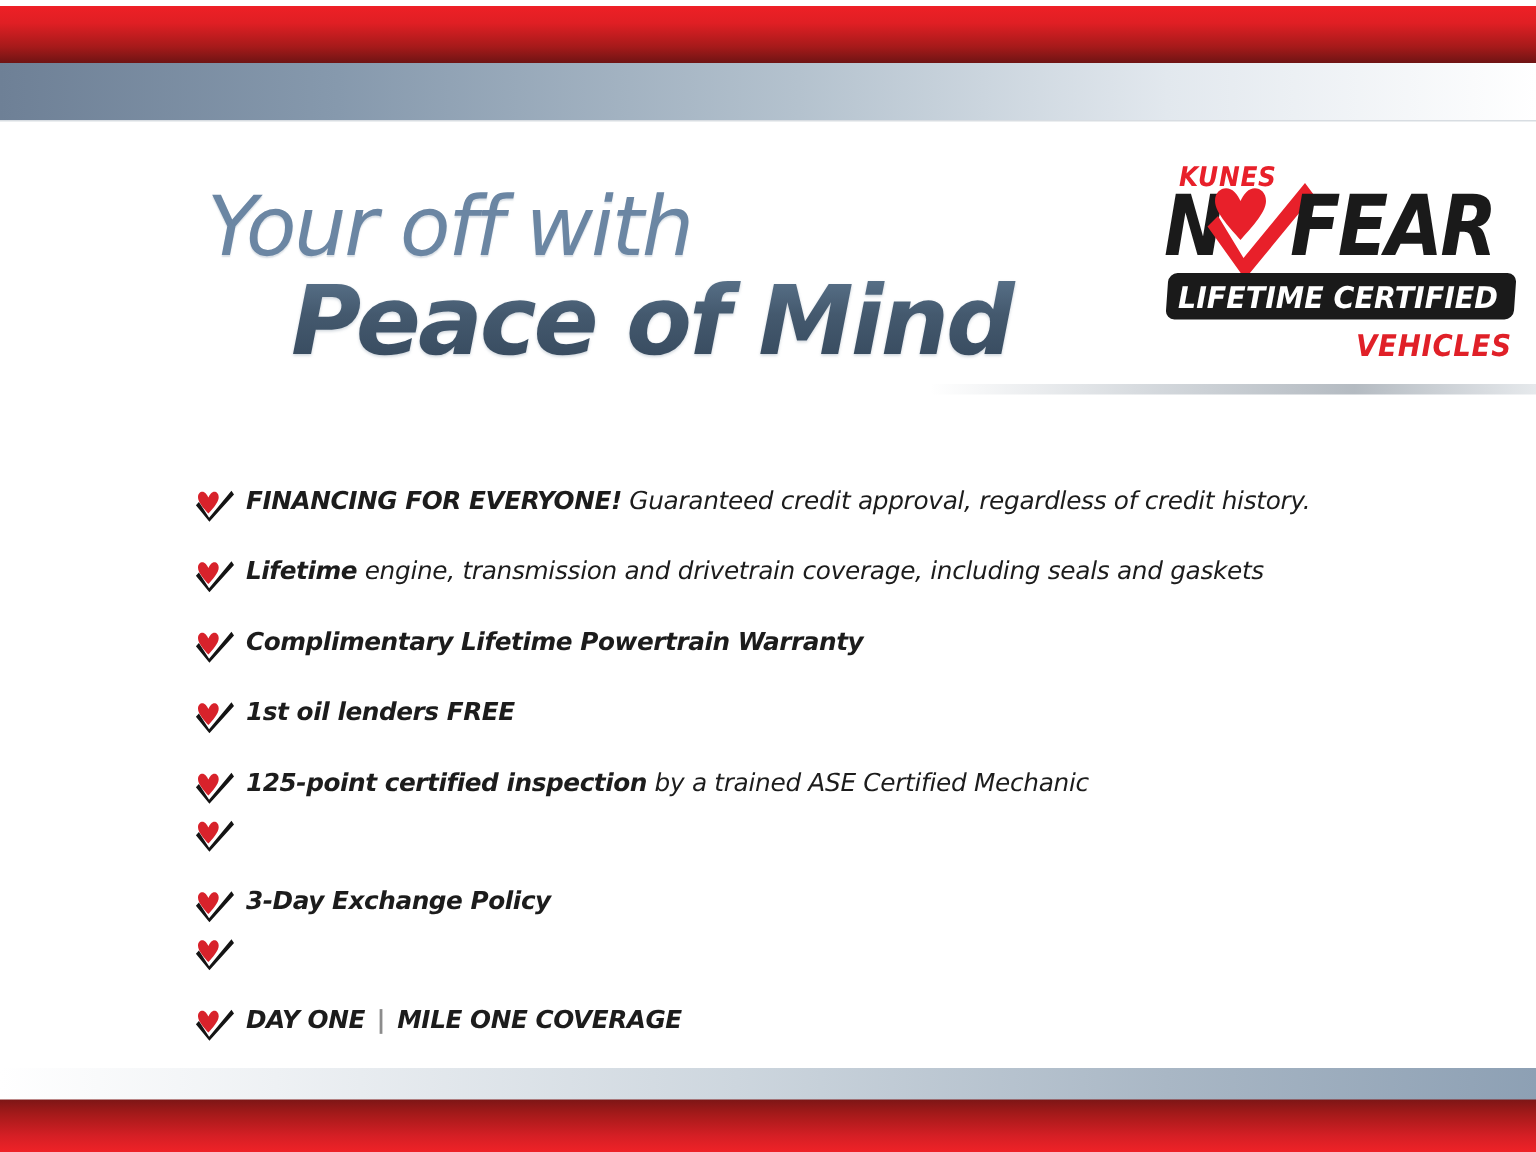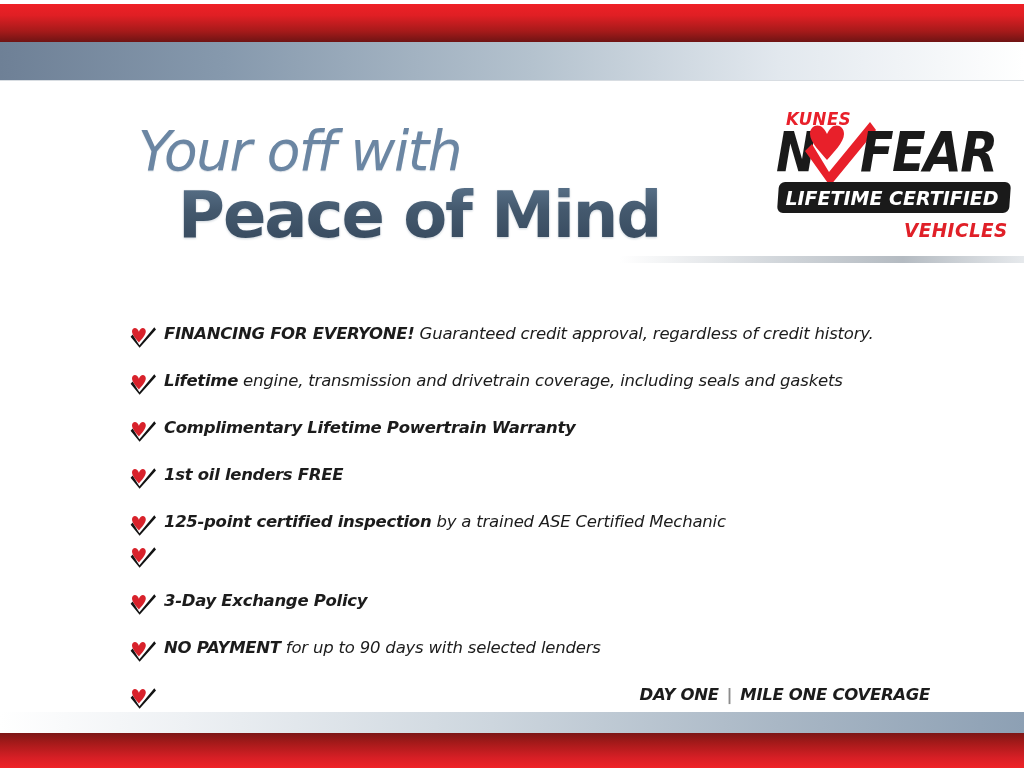--- a/index.html
+++ b/index.html
@@ -67,25 +67,26 @@
     font-weight: 400;
     font-size: 55px;
     line-height: 58px;
     letter-spacing: -1.5px;
     color: #6b86a3;
     white-space: nowrap;
     text-shadow: 0 1px 1px rgba(120,140,160,0.28);
   }
   .headline-line2 {
     font-family: "DejaVu Sans", sans-serif;
+    font-style: italic;
     font-weight: 700;
     font-size: 64px;
     line-height: 66px;
     letter-spacing: -2px;
-    margin-left: 40px;
+    margin-left: 56px;
     margin-top: 2px;
     white-space: nowrap;
     background: linear-gradient(to bottom, #5b748c 0%, #44596e 42%, #35485c 100%);
     -webkit-background-clip: text;
     background-clip: text;
     color: transparent;
     -webkit-text-fill-color: transparent;
     filter: drop-shadow(0 1px 1px rgba(110,130,150,0.35));
   }
 
@@ -208,21 +209,20 @@
   }
   .bullet-row {
     position: relative;
     min-height: 32px;
     padding-left: 34px;
     margin-bottom: 0px;
     height: 32px;
   }
   .bullet-row.tall {
     height: 54px;
-    text-align: right;
   }
   .bullet-icon {
     position: absolute;
     left: 0;
     top: 3px;
     width: 26px;
     height: 22px;
   }
   .bullet-text {
     font-family: "DejaVu Sans", sans-serif;
@@ -340,21 +340,20 @@
             <path d="M2 5.5 C2 2, 5.2 0.8, 7.2 3 C8 3.9, 8.5 4.8, 8.9 5.7 C9.3 4.8, 9.8 3.9, 10.6 3 C12.6 0.8, 15.8 2, 15.8 5.5 C15.8 9, 11.4 13.6, 8.9 16.4 C6.4 13.6, 2 9, 2 5.5 Z" fill="#d8222b"></path>
             <path d="M2.6 8.6 L9.4 19.2 L24.3 1.2 L26 3.6 L9.6 21.8 L0.6 10.8 Z" fill="#141414"></path>
           </svg></span>
         <div class="bullet-text"><span class="b">3-Day Exchange Policy</span></div>
       </div>
       <div class="bullet-row">
         <span class="bullet-icon"><svg viewBox="0 0 26 22" xmlns="http://www.w3.org/2000/svg">
             <path d="M2 5.5 C2 2, 5.2 0.8, 7.2 3 C8 3.9, 8.5 4.8, 8.9 5.7 C9.3 4.8, 9.8 3.9, 10.6 3 C12.6 0.8, 15.8 2, 15.8 5.5 C15.8 9, 11.4 13.6, 8.9 16.4 C6.4 13.6, 2 9, 2 5.5 Z" fill="#d8222b"></path>
             <path d="M2.6 8.6 L9.4 19.2 L24.3 1.2 L26 3.6 L9.6 21.8 L0.6 10.8 Z" fill="#141414"></path>
           </svg></span>
-        <div class="bullet-text"><span class="b">NO PAYMENT</span><span class="r"> for up to 90 days with selected lenders</span></div>
       </div>
       <div class="bullet-row tall">
         <span class="bullet-icon"><svg viewBox="0 0 26 22" xmlns="http://www.w3.org/2000/svg">
             <path d="M2 5.5 C2 2, 5.2 0.8, 7.2 3 C8 3.9, 8.5 4.8, 8.9 5.7 C9.3 4.8, 9.8 3.9, 10.6 3 C12.6 0.8, 15.8 2, 15.8 5.5 C15.8 9, 11.4 13.6, 8.9 16.4 C6.4 13.6, 2 9, 2 5.5 Z" fill="#d8222b"></path>
             <path d="M2.6 8.6 L9.4 19.2 L24.3 1.2 L26 3.6 L9.6 21.8 L0.6 10.8 Z" fill="#141414"></path>
           </svg></span>
         <div class="bullet-text"><span class="b">DAY ONE</span><span class="sep"> | </span><span class="b">MILE ONE COVERAGE</span></div>
       </div>
     </div>
 

